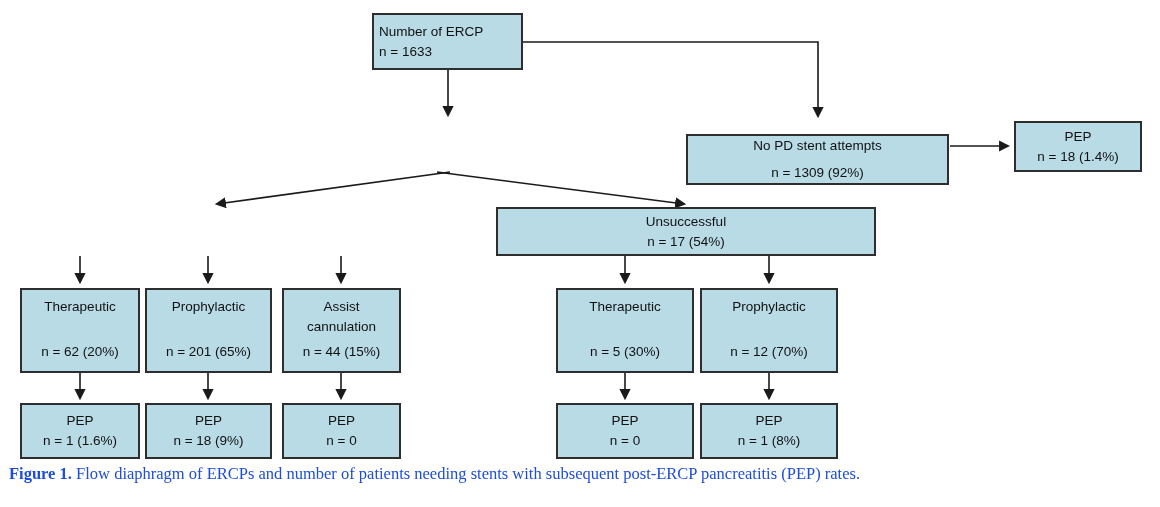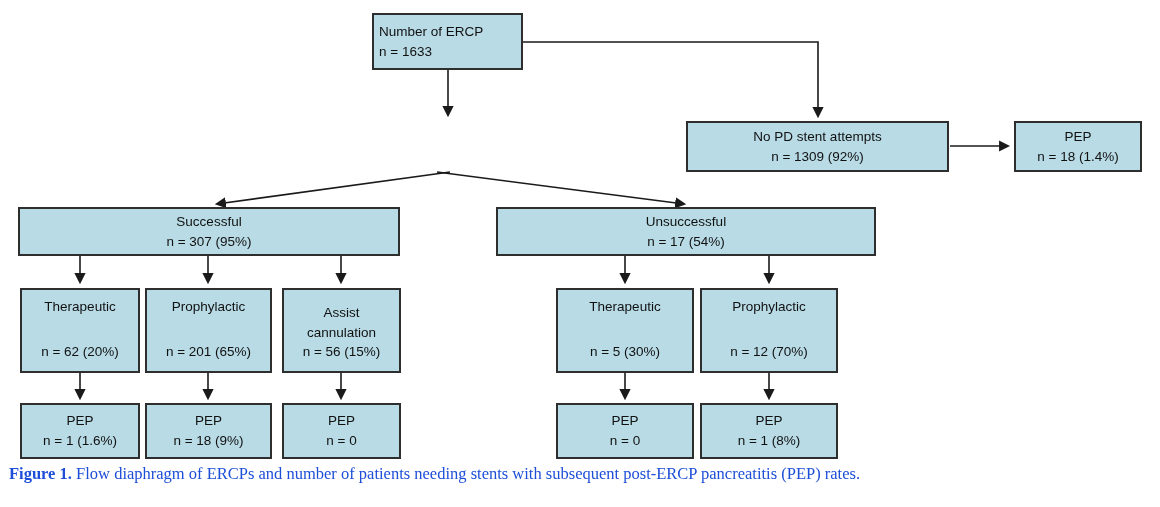--- a/index.html
+++ b/index.html
@@ -90,53 +90,49 @@
     <line x1="625" y1="373" x2="625" y2="398" marker-end="url(#arrow)"></line>
     <line x1="769" y1="373" x2="769" y2="398" marker-end="url(#arrow)"></line>
   </svg>
 
   <div class="node ta-left" style="left:372px; top:13px; width:151px; height:57px;">
     <span class="l1">Number of ERCP</span>
     <span class="l2">n = 1633</span>
   </div>
 
 
-  <div class="node" style="left:686px; top:121px; width:263px; height:51px;">
+  <div class="node" style="left:686px; top:134px; width:263px; height:51px;justify-content:space-between;">
     <span class="l1">No PD stent attempts</span>
     <span class="l2">n = 1309 (92%)</span>
   </div>
 
   <div class="node" style="left:1014px; top:121px; width:128px; height:51px;">
     <span class="l1">PEP</span>
     <span class="l2">n = 18 (1.4%)</span>
   </div>
 
-  <div class="node" style="left:18px; top:207px; width:382px; height:49px;">
-    <span class="l1">Successful</span>
-    <span class="l2">n = 307 (95%)</span>
-  </div>
 
   <div class="node" style="left:496px; top:207px; width:380px; height:49px;">
     <span class="l1">Unsuccessful</span>
     <span class="l2">n = 17 (54%)</span>
   </div>
 
   <div class="node spread" style="left:20px; top:288px; width:120px; height:85px;">
     <span class="l1">Therapeutic</span>
     <span class="l2">n = 62 (20%)</span>
   </div>
 
   <div class="node spread" style="left:145px; top:288px; width:127px; height:85px;">
     <span class="l1">Prophylactic</span>
     <span class="l2">n = 201 (65%)</span>
   </div>
 
-  <div class="node spread wrap-title" style="left:282px; top:288px; width:119px; height:85px;justify-content:flex-end;">
+  <div class="node spread wrap-title" style="left:282px; top:288px; width:119px; height:85px;">
     <span class="l1">Assist cannulation</span>
-    <span class="l2">n = 56 (15%)</span>
+    <span class="l2">n = 44 (15%)</span>
   </div>
 
   <div class="node" style="left:20px; top:403px; width:120px; height:56px;">
     <span class="l1">PEP</span>
     <span class="l2">n = 1 (1.6%)</span>
   </div>
 
   <div class="node" style="left:145px; top:403px; width:127px; height:56px;">
     <span class="l1">PEP</span>
     <span class="l2">n = 18 (9%)</span>

